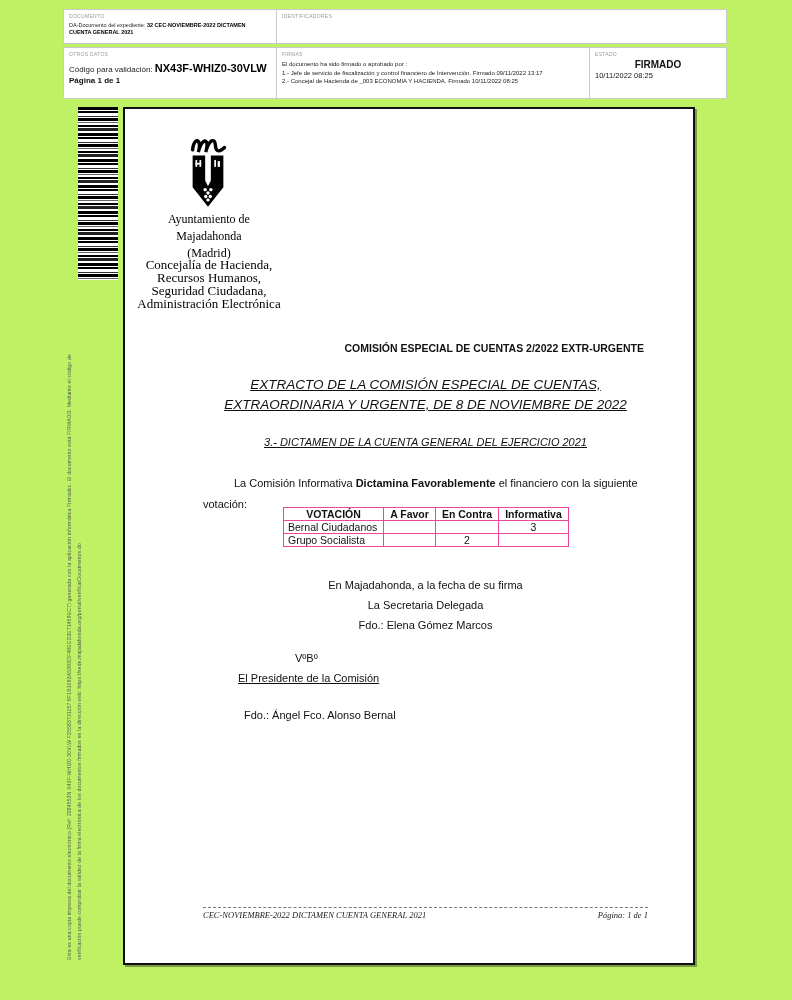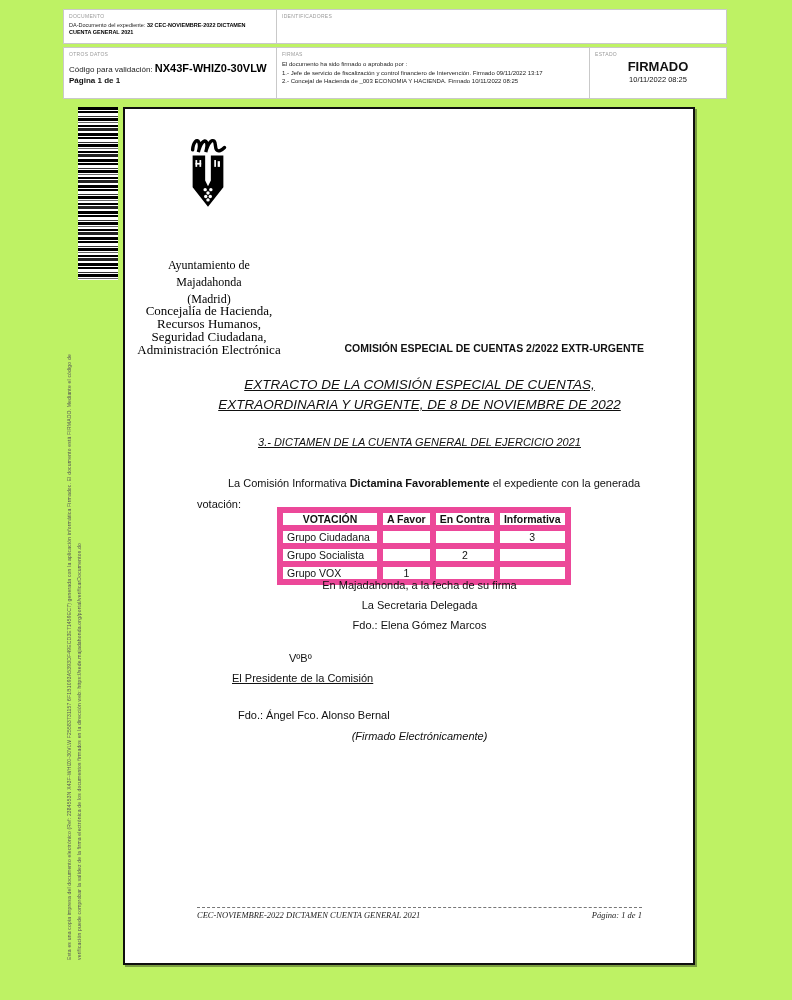--- a/index.html
+++ b/index.html
@@ -15,22 +15,22 @@
   .meta-cell {
     position:absolute; border:1px solid #c9c9c9; background:#fff; padding:3px 5px;
   }
   .meta-label { font-size:5px; color:#9a9a9a; letter-spacing:.3px; display:block; }
   .doc-text { font-size:5.5px; color:#222; margin-top:3px; line-height:7px; width:180px;}
   .doc-text b { color:#000; }
   .otros-line1 { font-size:8px; margin-top:5px; color:#222; }
   .otros-code { font-size:11px; font-weight:bold; color:#000; }
   .otros-page { font-size:8px; font-weight:bold; margin-top:2px; color:#111; }
   .firmas-text { font-size:6px; color:#222; margin-top:3px; line-height:8.5px; }
-  .estado-status { font-size:13px; font-weight:bold; text-align:center; margin-top:2px; }
-  .estado-date { font-size:7.5px; text-align:center; margin-top:1px; }
+  .estado-status { font-size:10px; font-weight:bold; text-align:center; margin-top:2px; }
+  .estado-date { font-size:7.5px; margin-top:1px; }
 
   
   .barcode {
     position:absolute; left:78px; top:107px; width:40px; height:173px;
     background:repeating-linear-gradient(to bottom,
       #000 0 3px, #fff 3px 4px, #000 4px 6px, #fff 6px 9px,
       #333 9px 10px, #fff 10px 11px, #000 11px 14px, #fff 14px 15px,
       #666 15px 16px, #fff 16px 18px, #000 18px 20px, #fff 20px 21px,
       #222 21px 24px, #fff 24px 26px);
   }
@@ -38,40 +38,40 @@
     position:absolute; top:305px; height:655px;
     writing-mode:vertical-rl; transform:rotate(180deg);
     font-size:5px; color:#555; letter-spacing:.2px; overflow:hidden; white-space:nowrap;
   }
 
   
   .page {
     position:absolute; left:123px; top:107px; width:572px; height:858px;
     background:#fff; border:2px solid #101010; box-shadow:2px 2px 0 rgba(0,0,0,.35);
   }
-  .serif { font-family:"Liberation Serif", serif;margin-top:46px; }
+  .serif { font-family:"Liberation Serif", serif; }
   .org-name { position:absolute; left:14px; top:102px; width:140px; text-align:center;
               font-size:12px; line-height:17px; color:#000; }
   .org-dept { position:absolute; left:4px; top:149px; width:160px; text-align:center;
               font-size:13px; line-height:13px; color:#000; }
   .session-title { position:absolute; right:49px; top:233px; font-size:10.5px; font-weight:bold; }
-  .content-col { position:absolute; left:72px; top:0; width:445px; height:100%; }
+  .content-col { position:absolute; left:78px; top:0; width:445px; height:100%; }
   .main-heading { position:absolute; left:0; top:266px; width:100%; text-align:center;
                   font-size:13.5px; font-style:italic; line-height:20px; }
   .main-heading span { text-decoration:underline; }
   .item-heading { position:absolute; left:0; top:327px; width:100%; text-align:center;
                   font-size:11px; font-style:italic;text-decoration:underline; }
   .item-heading span { text-decoration:underline; }
   .paragraph { position:absolute; left:0; top:364px; width:100%; font-size:11px; line-height:21px; }
   .paragraph .l1 { display:block; text-indent:31px; }
   .paragraph .l2 { display:block; }
 
   table.votacion { position:absolute; left:80px; top:398px; border-collapse:collapse;
                    font-size:10.5px; table-layout:fixed; }
-  table.votacion th, table.votacion td { border:6px solid #ec4899; height:13px; padding:0 4px;
+  table.votacion th, table.votacion td { border:1px solid #ec4899; height:13px; padding:0 4px;
                    overflow:hidden; white-space:nowrap; }
   table.votacion th { font-weight:bold; text-align:center; }
   td.group { text-align:left; }
   td.num { text-align:center; }
   .cw0{width:100px} .cw1{width:52px} .cw2{width:63px} .cw3{width:70px}
 
   .center-line { position:absolute; left:0; width:100%; text-align:center; font-size:11px; }
   .left-line { position:absolute; font-size:11px; }
   .signed-note { font-style:italic; }
 
@@ -162,64 +162,57 @@
         <span>EXTRACTO DE LA COMISIÓN ESPECIAL DE CUENTAS,</span><br>
         <span>EXTRAORDINARIA Y URGENTE, DE 8 DE NOVIEMBRE DE 2022</span>
       </div>
 
       <div class="item-heading">
         <span>3.- DICTAMEN DE LA CUENTA GENERAL DEL EJERCICIO 2021</span>
       </div>
 
       <div class="paragraph">
         <span class="l1">
-          <span>La Comisión Informativa </span><b>Dictamina Favorablemente</b><span> el expediente con la generada</span>
+          <span>La Comisión Informativa </span><b>Dictamina Favorablemente</b><span> el financiero con la siguiente</span>
         </span>
         <span class="l2">votación:</span>
       </div>
 
       <table class="votacion">
         <thead>
           <tr>
             <th class="cw0">VOTACIÓN</th>
             <th class="cw1">A Favor</th>
             <th class="cw2">En Contra</th>
             <th class="cw3">Informativa</th>
           </tr>
         </thead>
         <tbody>
           <tr>
-            <td class="group">Grupo Ciudadana</td>
+            <td class="group">Bernal Ciudadanos</td>
             <td class="num"></td>
             <td class="num"></td>
             <td class="num">3</td>
           </tr>
           <tr>
             <td class="group">Grupo Socialista</td>
             <td class="num"></td>
             <td class="num">2</td>
             <td class="num"></td>
           </tr>
-          <tr>
-            <td class="group">Grupo VOX</td>
-            <td class="num">1</td>
-            <td class="num"></td>
-            <td class="num"></td>
-          </tr>
         </tbody>
       </table>
 
       <div class="center-line" style="top:470px;">En Majadahonda, a la fecha de su firma</div>
       <div class="center-line" style="top:490px;">La Secretaria Delegada</div>
       <div class="center-line" style="top:510px;">Fdo.: Elena Gómez Marcos</div>
 
       <div class="left-line" style="left:92px; top:543px;">VºBº</div>
       <div class="left-line" style="left:35px; top:563px;text-decoration:underline;">El Presidente de la Comisión</div>
       <div class="left-line" style="left:30px; top:600px;padding-left:11px;">Fdo.: Ángel Fco. Alonso Bernal</div>
-      <div class="center-line signed-note" style="top:621px;">(Firmado Electrónicamente)</div>
 
       <div class="footer">
         <span class="fl">CEC-NOVIEMBRE-2022 DICTAMEN CUENTA GENERAL 2021</span>
         <span class="fr">Página: 1 de 1</span>
       </div>
 
     </div>
   </div>
 </div>
 

